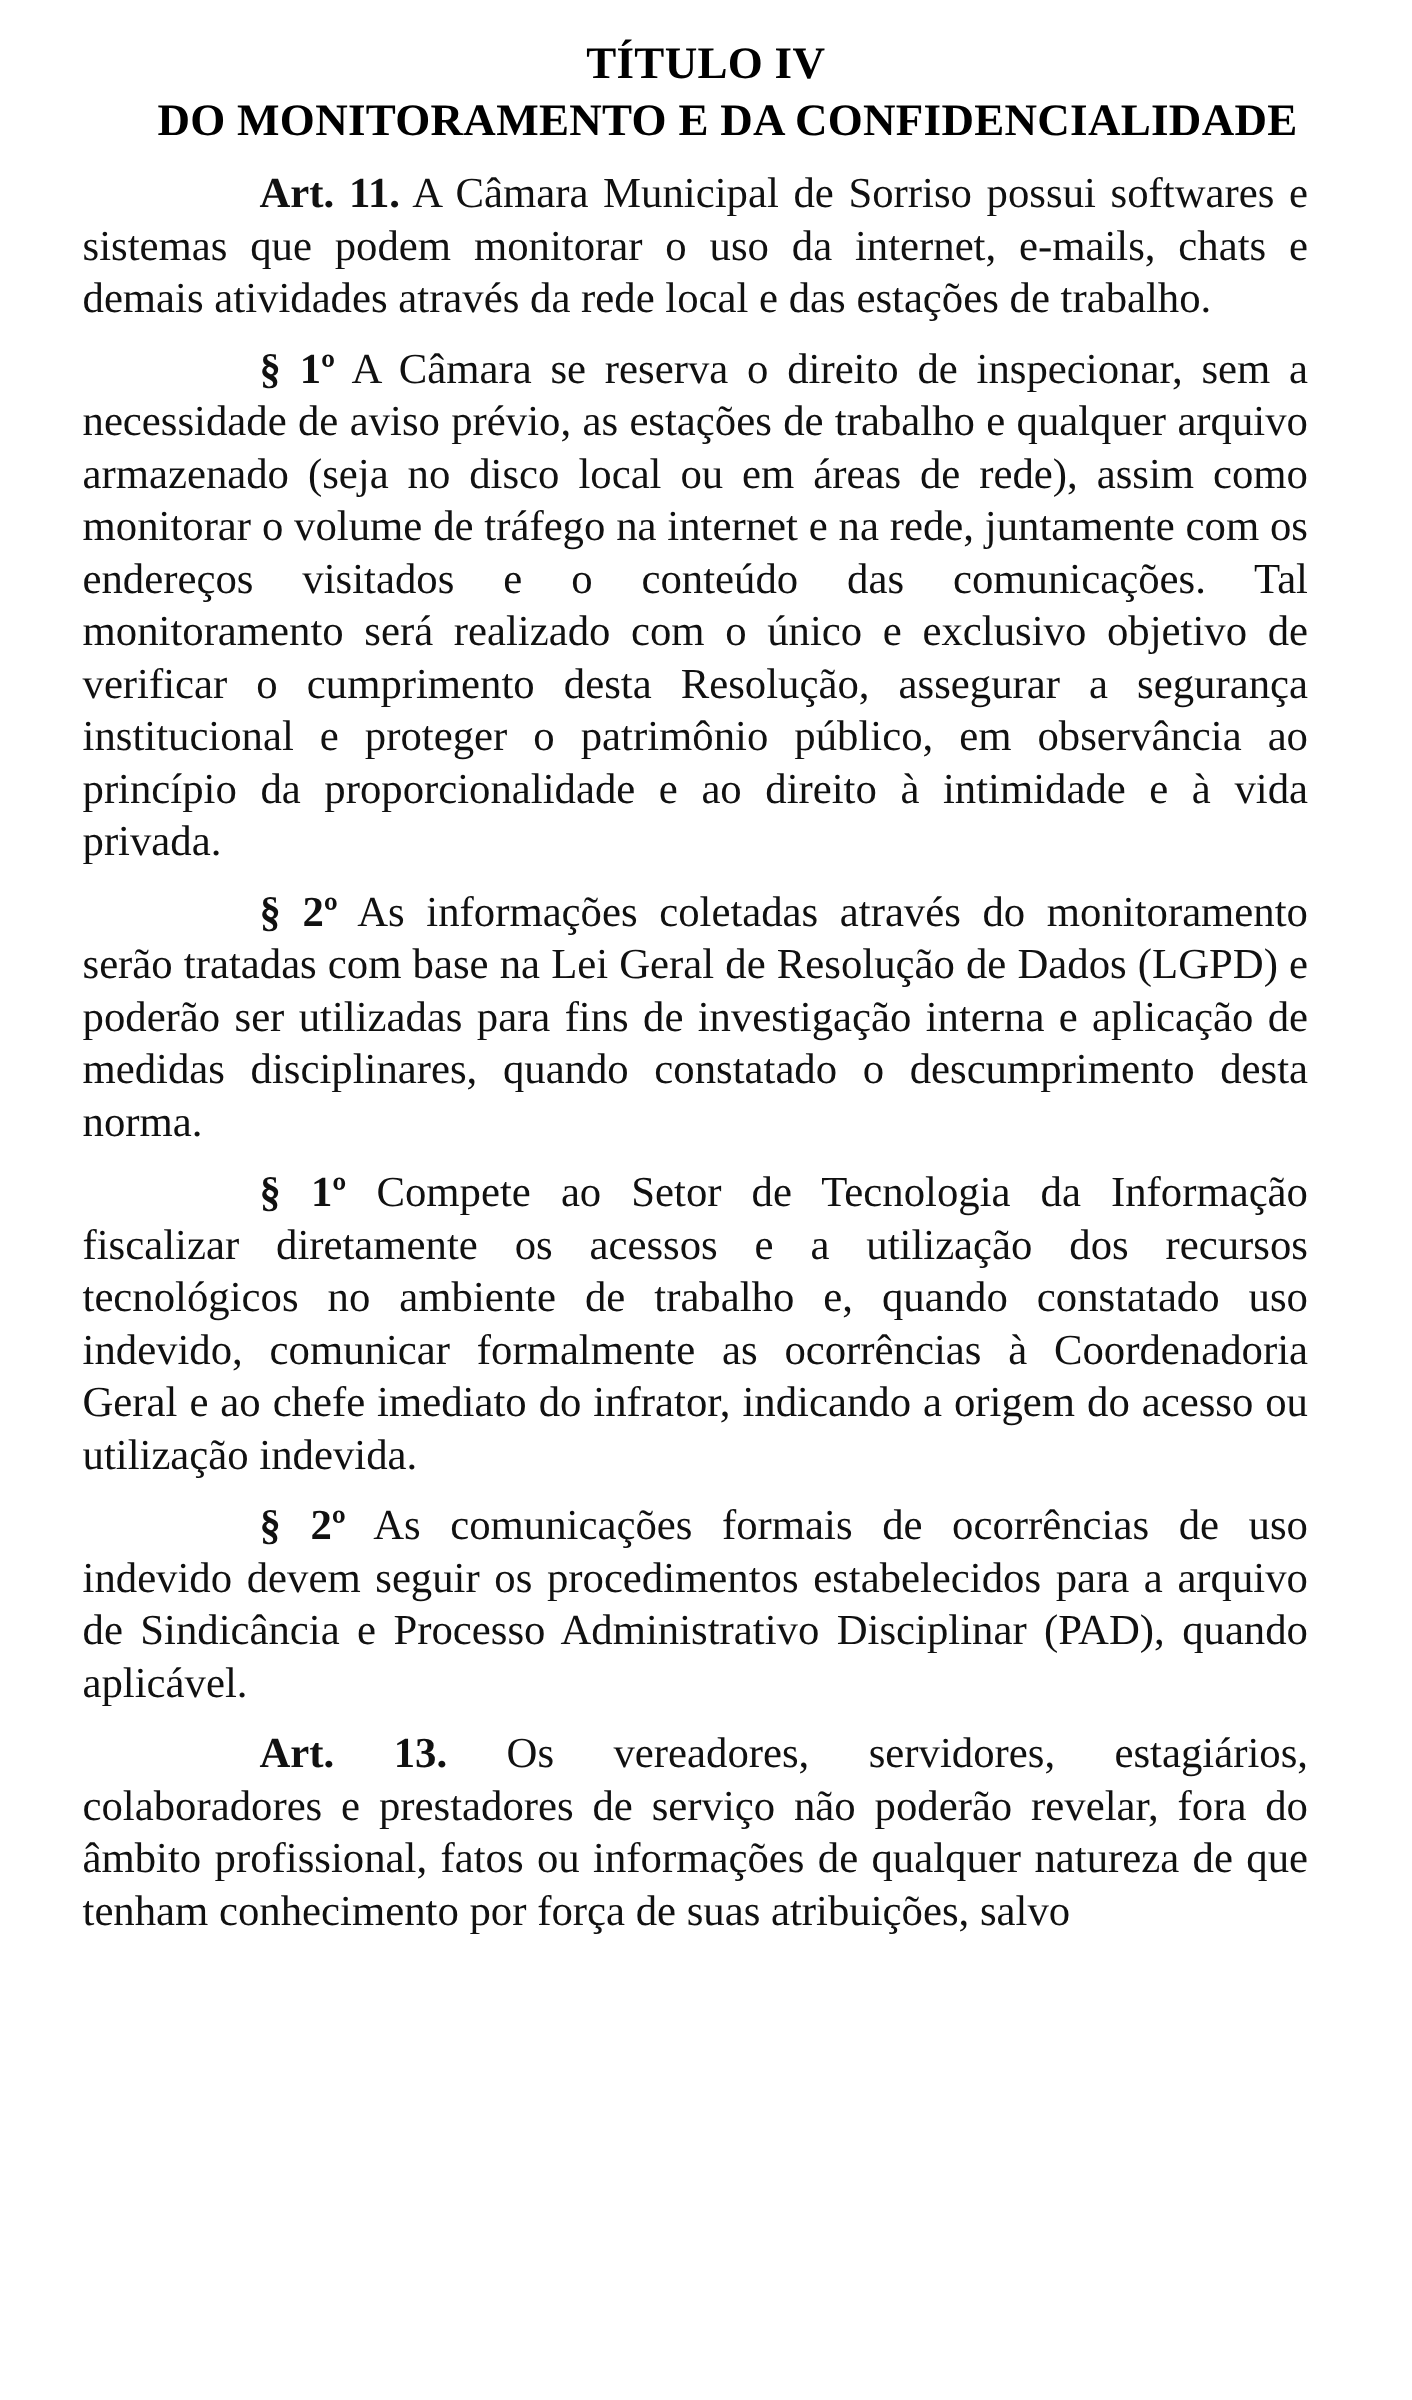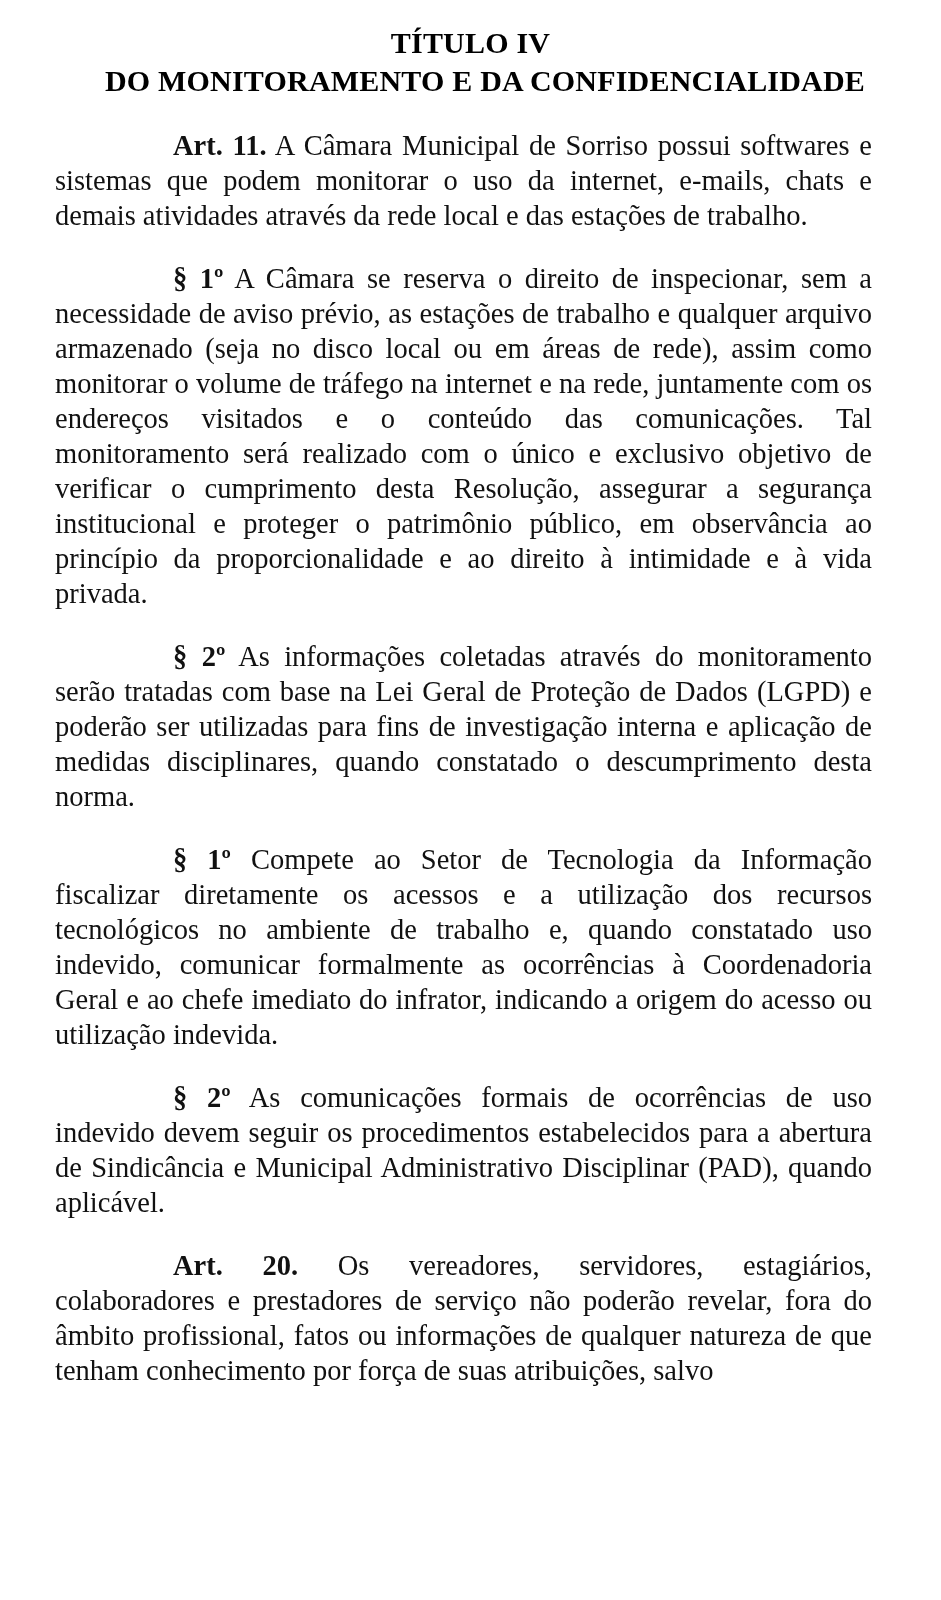--- a/index.html
+++ b/index.html
@@ -54,21 +54,21 @@
     text-align: justify;
     text-justify: inter-word;
     font-size: 28.5px;
     line-height: 35px;
     text-indent: 118px;
     color: #111111;
     hyphens: none;
   }
 
   p.para.gap {
-    margin-top: 28px;
+    margin-top: 12px;
   }
 
   .lbl {
     font-weight: bold;
   }
 
   
   .clip-wrap {
     position: absolute;
     left: 0;
@@ -111,34 +111,34 @@
 
     <p class="para gap">
       <span class="lbl">Art. 11.</span><span> A Câmara Municipal de Sorriso possui softwares e sistemas que podem monitorar o uso da internet, e-mails, chats e demais atividades através da rede local e das estações de trabalho.</span>
     </p>
 
     <p class="para gap">
       <span class="lbl">§ 1º</span><span> A Câmara se reserva o direito de inspecionar, sem a necessidade de aviso prévio, as estações de trabalho e qualquer arquivo armazenado (seja no disco local ou em áreas de rede), assim como monitorar o volume de tráfego na internet e na rede, juntamente com os endereços visitados e o conteúdo das comunicações. Tal monitoramento será realizado com o único e exclusivo objetivo de verificar o cumprimento desta Resolução, assegurar a segurança institucional e proteger o patrimônio público, em observância ao princípio da proporcionalidade e ao direito à intimidade e à vida privada.</span>
     </p>
 
     <p class="para gap">
-      <span class="lbl">§ 2º</span><span> As informações coletadas através do monitoramento serão tratadas com base na Lei Geral de Proteção de Dados (LGPD) e poderão ser utilizadas para fins de investigação interna e aplicação de medidas disciplinares, quando constatado o descumprimento desta norma.</span>
+      <span class="lbl">§ 2º</span><span> As informações coletadas através do monitoramento serão tratadas com base na Lei Geral de Resolução de Dados (LGPD) e poderão ser utilizadas para fins de investigação interna e aplicação de medidas disciplinares, quando constatado o descumprimento desta norma.</span>
     </p>
 
 
     <p class="para gap">
       <span class="lbl">§ 1º</span><span> Compete ao Setor de Tecnologia da Informação fiscalizar diretamente os acessos e a utilização dos recursos tecnológicos no ambiente de trabalho e, quando constatado uso indevido, comunicar formalmente as ocorrências à Coordenadoria Geral e ao chefe imediato do infrator, indicando a origem do acesso ou utilização indevida.</span>
     </p>
 
     <p class="para gap">
-      <span class="lbl">§ 2º</span><span> As comunicações formais de ocorrências de uso indevido devem seguir os procedimentos estabelecidos para a abertura de Sindicância e Municipal Administrativo Disciplinar (PAD), quando aplicável.</span>
+      <span class="lbl">§ 2º</span><span> As comunicações formais de ocorrências de uso indevido devem seguir os procedimentos estabelecidos para a arquivo de Sindicância e Processo Administrativo Disciplinar (PAD), quando aplicável.</span>
     </p>
 
     <p class="para gap">
-      <span class="lbl">Art. 20.</span><span> Os vereadores, servidores, estagiários, colaboradores e prestadores de serviço não poderão revelar, fora do âmbito profissional, fatos ou informações de qualquer natureza de que tenham conhecimento por força de suas atribuições, salvo</span>
+      <span class="lbl">Art. 13.</span><span> Os vereadores, servidores, estagiários, colaboradores e prestadores de serviço não poderão revelar, fora do âmbito profissional, fatos ou informações de qualquer natureza de que tenham conhecimento por força de suas atribuições, salvo</span>
     </p>
 
   </div>
 
   <div class="clip-wrap">
     <div class="clip-inner">quando exigido pela legislação, por contrato ou por ordem de autoridade judicial</div>
   </div>
 
   <div class="viewport-rule"></div>
 

